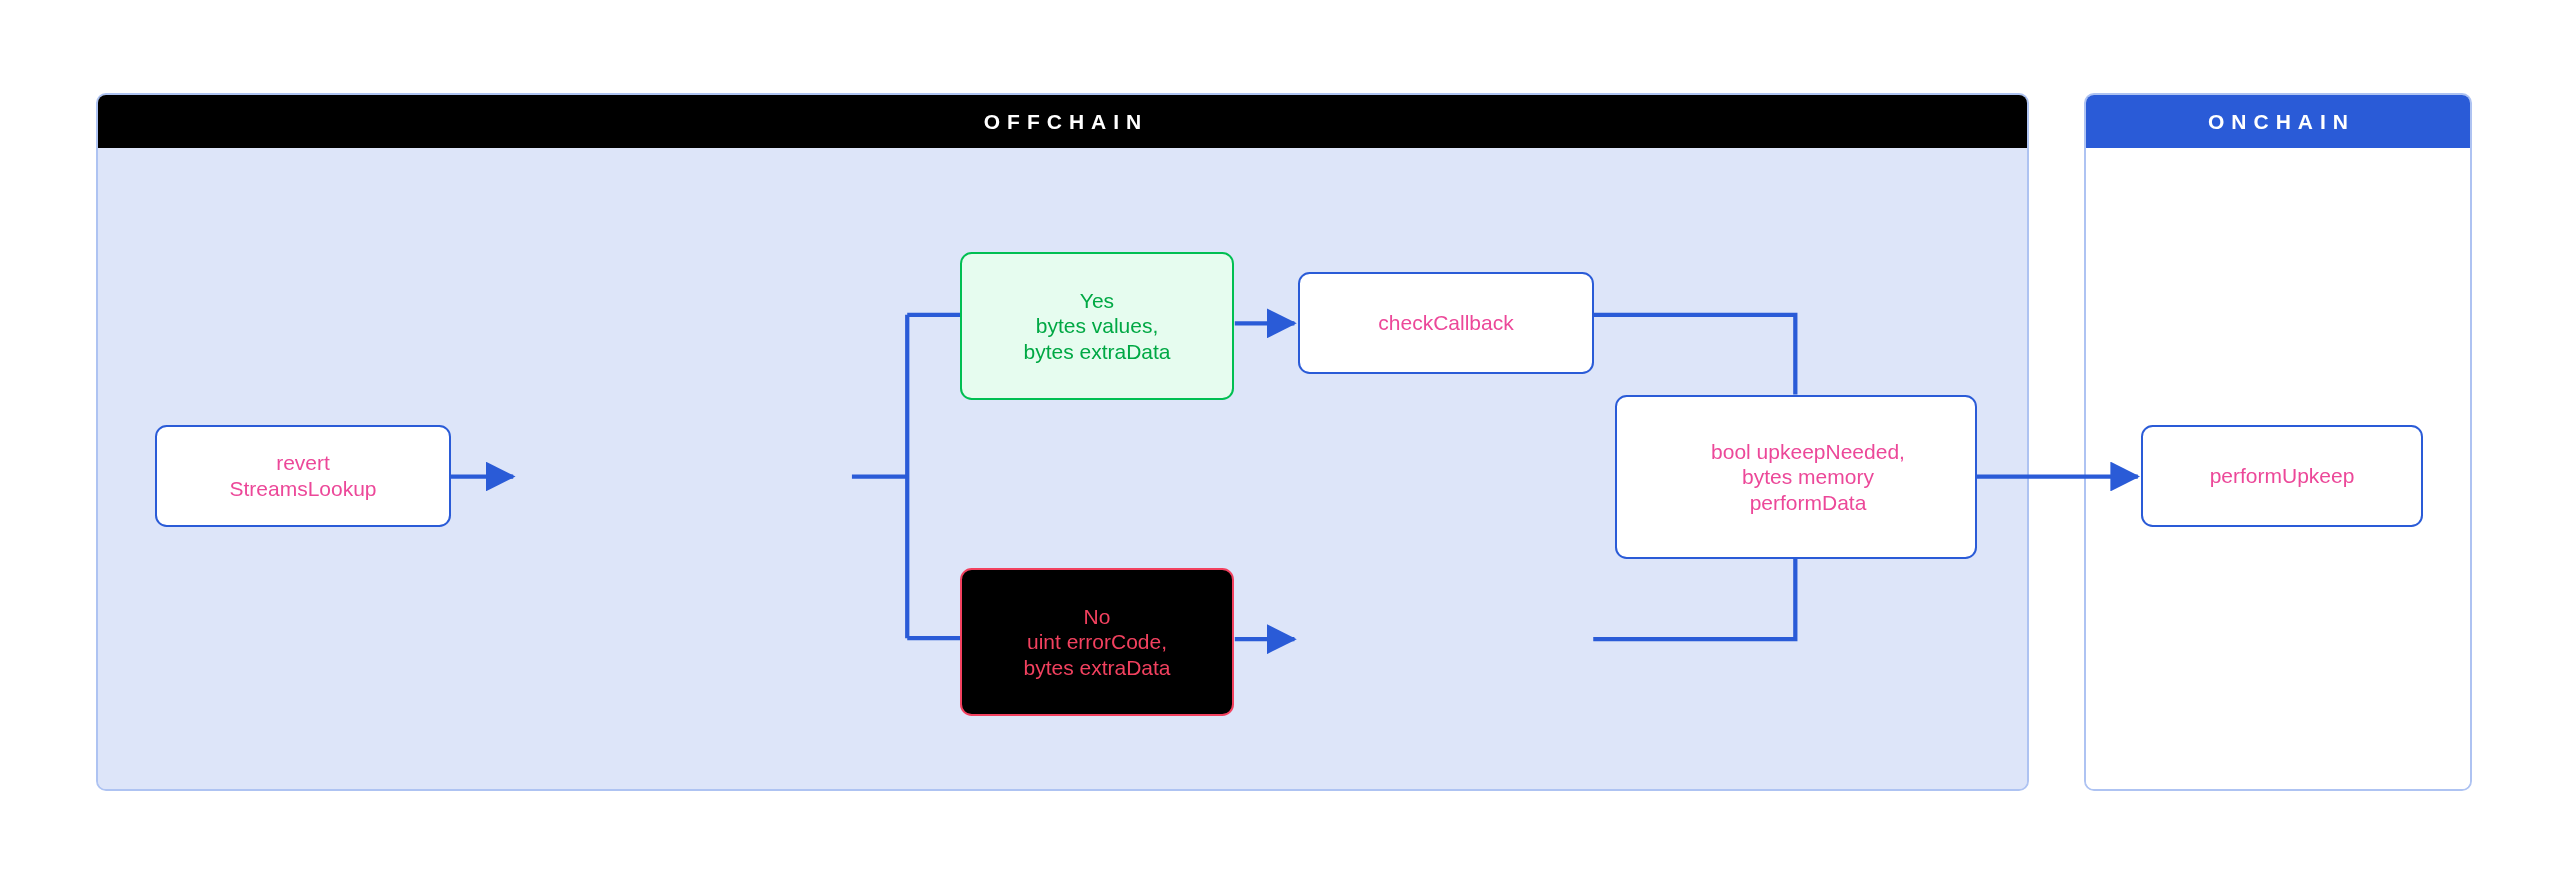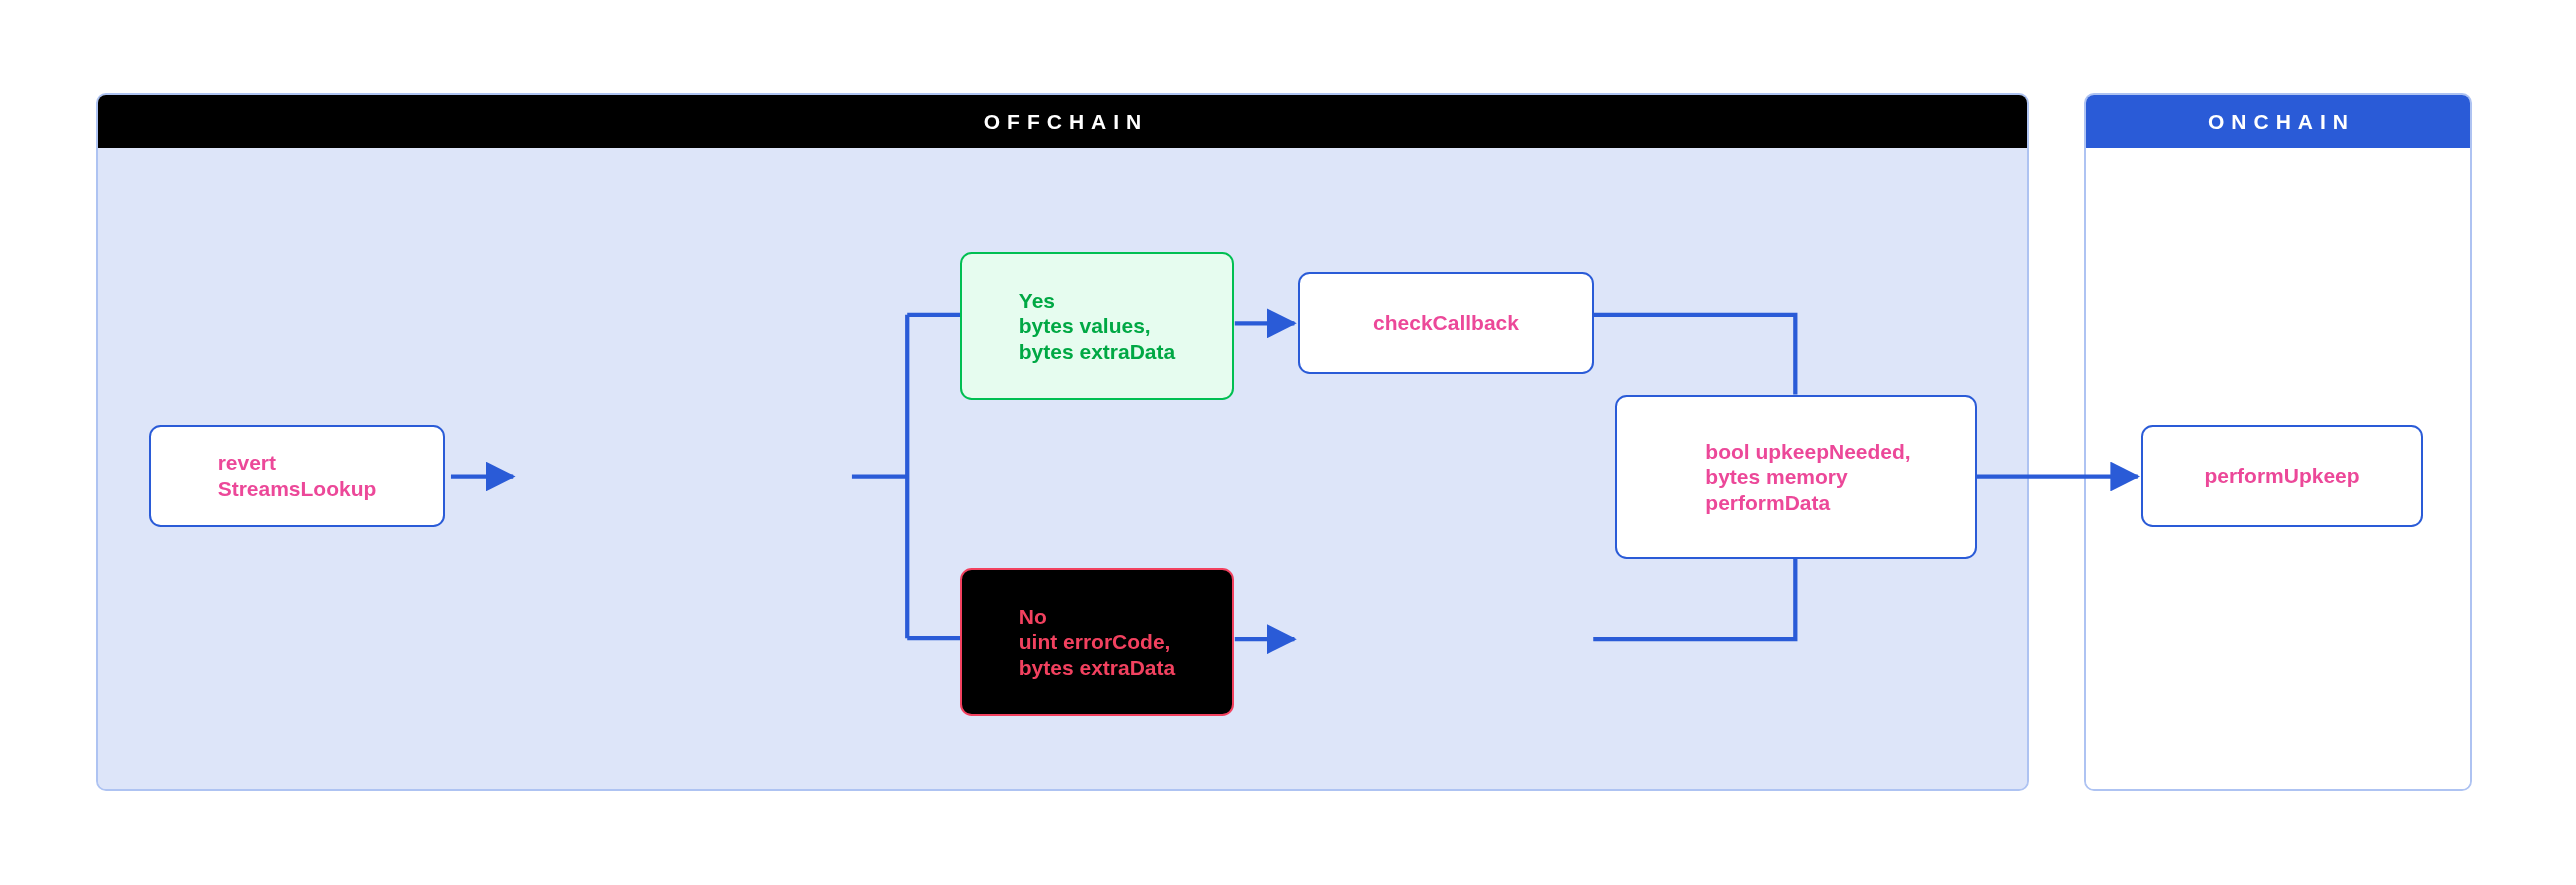--- a/index.html
+++ b/index.html
@@ -27,32 +27,32 @@
   #offchain-panel .body{background:#dde5f9;}
 
   #onchain-panel{left:2084px;top:93px;width:388px;height:698px;
     border:2.1px solid #aec3f2;background:#ffffff;}
   #onchain-panel .hdr{background:#2a5bd7;}
   #onchain-panel .body{background:#ffffff;}
 
   
   .node{
     position:absolute;box-sizing:border-box;
-    display:flex;align-items:center;justify-content:center;
-    font-weight:700;line-height:1.22;white-space:pre-line;
+    display:flex;align-items:center;justify-content:center;text-align:center;
+    font-weight:400;line-height:1.22;white-space:pre-line;
     z-index:5;
   }
   .node.rect{border-radius:11.7px;}
   .node.pill{border-radius:531px;}
 
   .node.blue{background:#ffffff;border:2.7px solid #2a5bd7;color:#ec4899;}
   .node.green{background:#e6fcef;border:2.7px solid #00bf52;color:#00a844;}
   .node.red{background:#000000;border:2.7px solid #f2415f;color:#f2415f;}
 
-  #node-revert{left:149px;top:425px;width:296px;height:102px;font-size:21px;}
+  #node-revert{left:155px;top:425px;width:296px;height:102px;font-size:21px;}
   #node-decision{left:517px;top:425px;width:335px;height:102px;font-size:21px;}
   #node-yes{left:960px;top:252px;width:274px;height:148px;font-size:21px;}
   #node-no{left:960px;top:568px;width:274px;height:148px;font-size:21px;}
   #node-checkcallback{left:1298px;top:272px;width:296px;height:102px;font-size:21px;}
   #node-checkerrorhandler{left:1298px;top:588px;width:296px;height:102px;font-size:21px;}
   #node-upkeepneeded{left:1615px;top:395px;width:362px;height:164px;font-size:21px;padding-left:24px;}
   #node-performupkeep{left:2141px;top:425px;width:282px;height:102px;font-size:21px;}
 
   
   #wires{position:absolute;left:0;top:0;width:2576px;height:886px;z-index:3;}

